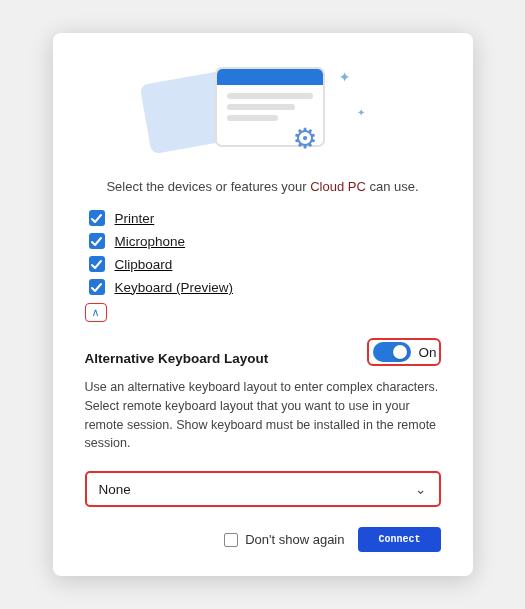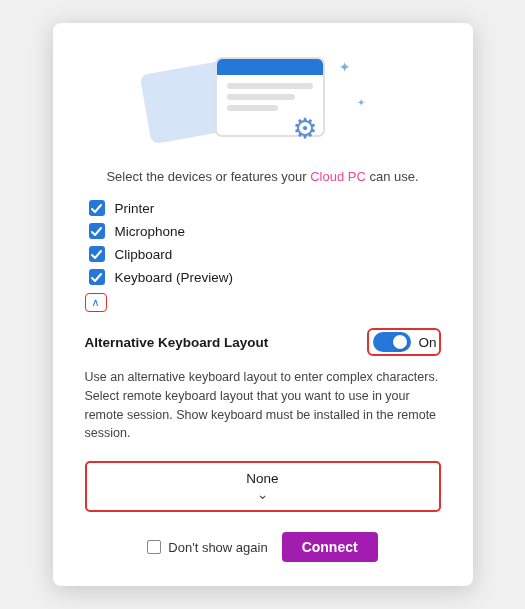--- a/index.html
+++ b/index.html
@@ -94,28 +94,29 @@
       color: #1a1a1a;
       margin-bottom: 6px;
     }
     .dialog-subtitle {
       text-align: center;
       font-size: 13px;
       color: #444;
       margin-bottom: 16px;
     }
     .dialog-subtitle .link {
-      color: #ec4899;
+      color: #7f1d1d;
     }
     .checkbox-list {
       display: flex;
       flex-direction: column;
       gap: 7px;
       margin-bottom: 8px;
       padding-left: 4px;
+      text-decoration: underline;
     }
     .checkbox-item {
       display: flex;
       align-items: center;
       gap: 10px;
       font-size: 13.5px;
       color: #1a1a1a;
     }
     .checkbox-box {
       width: 16px;
@@ -149,21 +150,21 @@
     .show-advanced .chevron {
       font-size: 11px;
     }
     .advanced-section {
       display: flex;
       flex-direction: column;
       gap: 10px;
     }
     .keyboard-row {
       display: flex;
-      align-items: center;
+      align-items: flex-end;
       justify-content: space-between;
     }
     .keyboard-label {
       font-size: 13.5px;
       font-weight: 600;
       color: #1a1a1a;
     }
     .toggle-area {
       display: flex;
       align-items: center;
@@ -210,61 +211,61 @@
       border: 2px solid #e03030;
       border-radius: 5px;
       margin-top: 8px;
       background: #fff;
     }
     .dropdown-inner {
       display: flex;
       align-items: center;
       justify-content: space-between;
       padding: 8px 12px;
-      flex-direction: column;
     }
     .dropdown-value {
       font-size: 13.5px;
       color: #1a1a1a;
     }
     .dropdown-chevron {
       font-size: 14px;
       color: #555;
     }
     .footer {
       display: flex;
       align-items: center;
-      justify-content: center;
+      justify-content: flex-end;
       gap: 14px;
       margin-top: 20px;
     }
     .dont-show {
       display: flex;
       align-items: center;
       gap: 7px;
       font-size: 13px;
       color: #333;
     }
     .dont-show-checkbox {
       width: 14px;
       height: 14px;
       border: 1.5px solid #888;
       border-radius: 2px;
       background: #fff;
       flex-shrink: 0;
     }
     .connect-btn {
-      background: #a21caf;
+      background: #1d4ed8;
       color: #fff;
       border: none;
       border-radius: 4px;
       padding: 7px 20px;
-      font-size: 14px;
+      font-size: 10px;
       font-weight: 600;
       cursor: pointer;
+      font-family: Liberation Mono, monospace;
     }
   </style>
 </head>
 <body>
 
 <div class="dialog">
 
   <div class="illustration">
     <div class="illus-bg-left"></div>
     <div class="illus-window">

